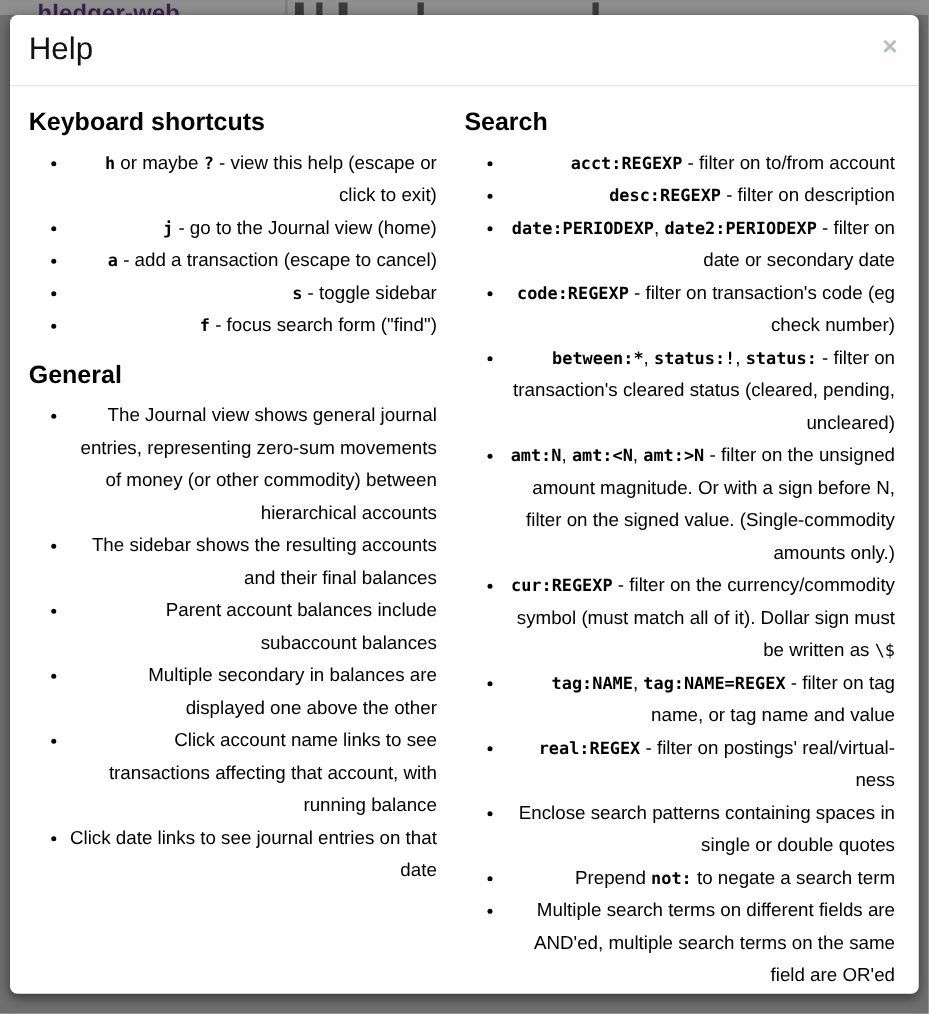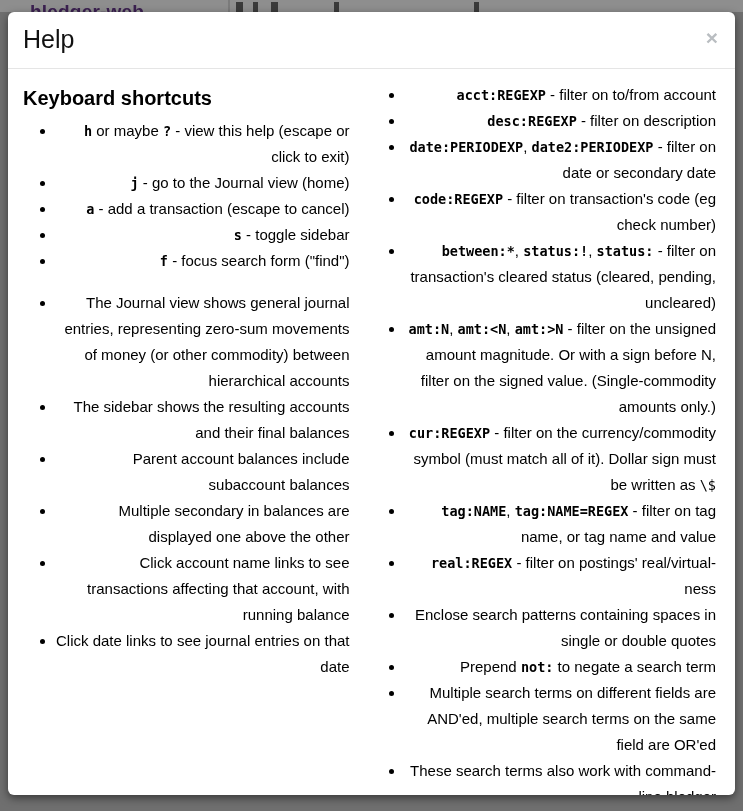--- a/index.html
+++ b/index.html
@@ -104,30 +104,32 @@
   <div class="modal-body">
     <div class="col left">
         <p class="section-heading first">Keyboard shortcuts</p>
         <ul class="help-list">
           <li><code class="kw">h</code> or maybe <code class="kw">?</code> - view this help (escape or click to exit)</li>
           <li><code class="kw">j</code> - go to the Journal view (home)</li>
           <li><code class="kw">a</code> - add a transaction (escape to cancel)</li>
           <li><code class="kw">s</code> - toggle sidebar</li>
           <li><code class="kw">f</code> - focus search form ("find")</li>
         </ul>
+        <p class="section-heading">General</p>
         <ul class="help-list">
           <li>The Journal view shows general journal entries, representing zero-sum movements of money (or other commodity) between hierarchical accounts</li>
           <li>The sidebar shows the resulting accounts and their final balances</li>
           <li>Parent account balances include subaccount balances</li>
           <li>Multiple secondary in balances are displayed one above the other</li>
           <li>Click account name links to see transactions affecting that account, with running balance</li>
           <li>Click date links to see journal entries on that date</li>
         </ul>
       </div>
     <div class="col right">
+        <p class="section-heading first">Search</p>
         <ul class="help-list">
           <li><code class="kw">acct:REGEXP</code> - filter on to/from account</li>
           <li><code class="kw">desc:REGEXP</code> - filter on description</li>
           <li><code class="kw">date:PERIODEXP</code>, <code class="kw">date2:PERIODEXP</code> - filter on date or secondary date</li>
           <li><code class="kw">code:REGEXP</code> - filter on transaction's code (eg check number)</li>
           <li><code class="kw">between:*</code>, <code class="kw">status:!</code>, <code class="kw">status:</code> - filter on transaction's cleared status (cleared, pending, uncleared)</li>
           <li><code class="kw">amt:N</code>, <code class="kw">amt:&lt;N</code>, <code class="kw">amt:&gt;N</code> - filter on the unsigned amount magnitude. Or with a sign before N, filter on the signed value. (Single-commodity amounts only.)</li>
           <li><code class="kw">cur:REGEXP</code> - filter on the currency/commodity symbol (must match all of it). Dollar sign must be written as <code class="mono">\$</code></li>
           <li><code class="kw">tag:NAME</code>, <code class="kw">tag:NAME=REGEX</code> - filter on tag name, or tag name and value</li>
           <li><code class="kw">real:REGEX</code> - filter on postings' real/virtual-ness</li>

